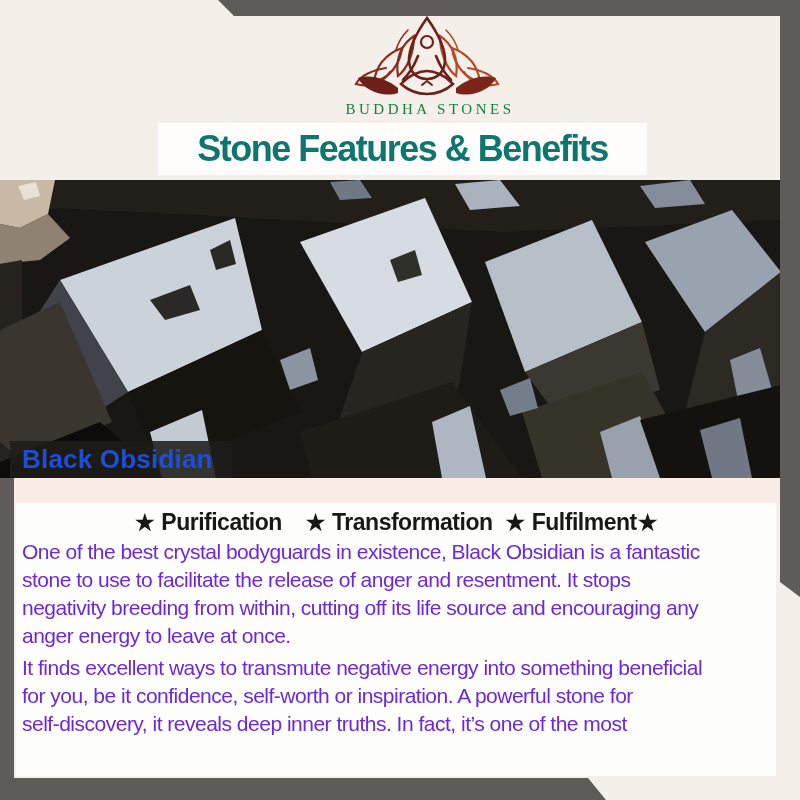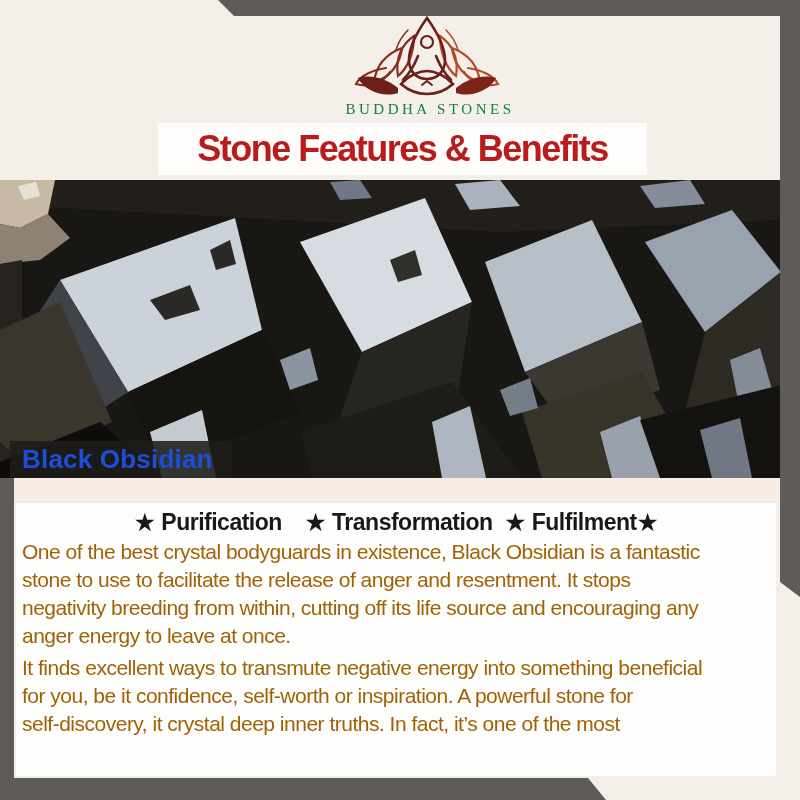--- a/index.html
+++ b/index.html
@@ -19,21 +19,21 @@
     text-align:center; font-family:"Liberation Serif", serif;
     font-size:15px; letter-spacing:3.5px; color:#15803d; font-weight:400;
   }
   
   .title-band{
     position:absolute; left:158px; top:123px; width:489px; height:52px; z-index:2;
     background:#fefdfb; display:flex; align-items:center; justify-content:center;
   }
   .title-band h1{
     margin:12px; font-size:36px; font-weight:700; letter-spacing:-1.5px;
-    color:#b91c1c; white-space:nowrap;
+    color:#0f766e; white-space:nowrap;
   }
   
   .photo{position:absolute; left:0; top:180px; width:781px; height:298px; z-index:2; background:#191713;}
   .photo svg{display:block; width:781px; height:298px;}
   .caption-bar{
     position:absolute; left:10px; top:441px; width:222px; height:37px; z-index:3;
     background:rgba(30,28,25,0.88); display:flex; align-items:center;
     padding-left:12px; box-sizing:border-box;
   }
   .caption-bar span{
@@ -49,21 +49,21 @@
   .features-line{
     text-align:center; font-weight:700; font-size:23px; line-height:30px;
     letter-spacing:-0.5px; color:#181818; white-space:nowrap;
   }
   .feature{display:inline-flex; gap:7px; align-items:baseline;}
   .feature .star{font-size:22px;}
   .f1{margin-right:24px;} .f2{margin-right:13px;} .f3{margin-right:0px;} .f4{margin-left:1px;}
   .para{margin:0;}
   .para.second{margin-top:4px;}
   .body-line{
-    font-size:21px; line-height:28px; letter-spacing:-0.5px; color:#a16207;
+    font-size:21px; line-height:28px; letter-spacing:-0.5px; color:#6d28d9;
     white-space:nowrap;
   }
 </style>
 </head>
 <body>
 
 <div class="canvas">
 
   <div class="ribbon ribbon-top-right"></div>
   <div class="ribbon ribbon-bottom-left"></div>
@@ -171,17 +171,17 @@
     </div>
     <div class="para first">
       <div class="body-line">One of the best crystal bodyguards in existence, Black Obsidian is a fantastic</div>
       <div class="body-line">stone to use to facilitate the release of anger and resentment. It stops</div>
       <div class="body-line">negativity breeding from within, cutting off its life source and encouraging any</div>
       <div class="body-line">anger energy to leave at once.</div>
     </div>
     <div class="para second">
       <div class="body-line">It finds excellent ways to transmute negative energy into something beneficial</div>
       <div class="body-line">for you, be it confidence, self-worth or inspiration. A powerful stone for</div>
-      <div class="body-line">self-discovery, it crystal deep inner truths. In fact, it’s one of the most</div>
+      <div class="body-line">self-discovery, it reveals deep inner truths. In fact, it’s one of the most</div>
     </div>
   </div>
 
 </div>
 
 </body></html>

